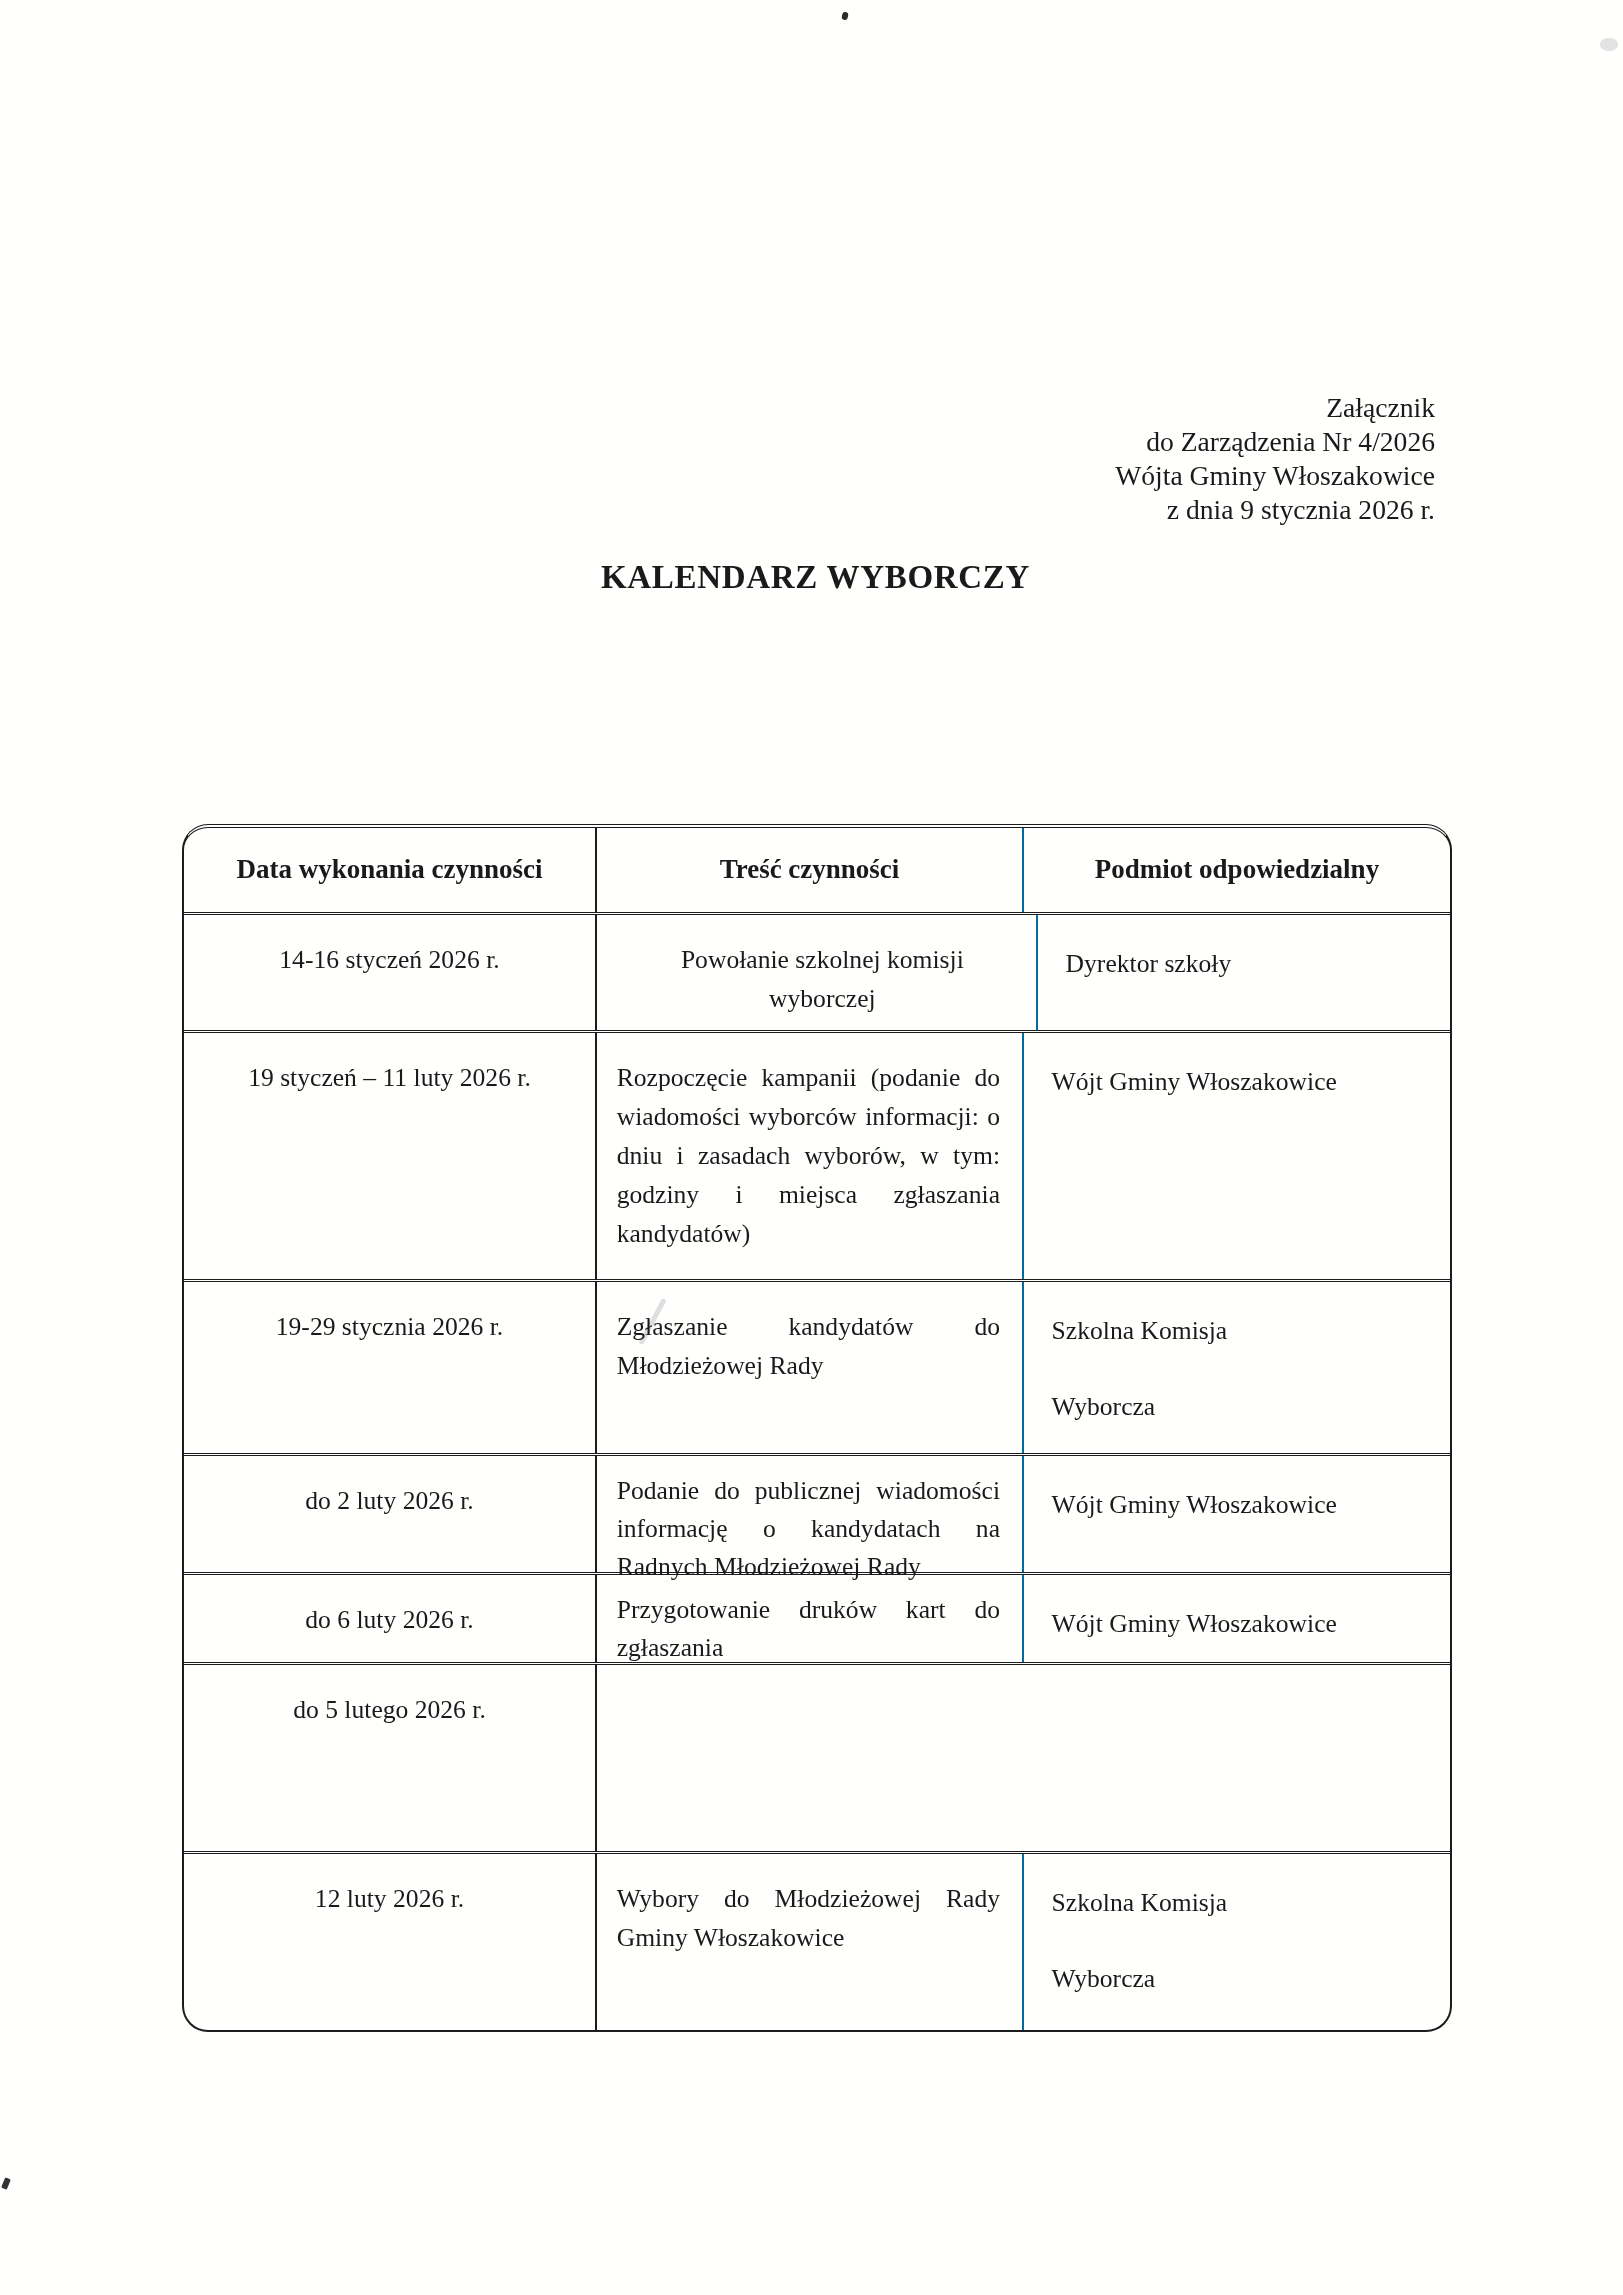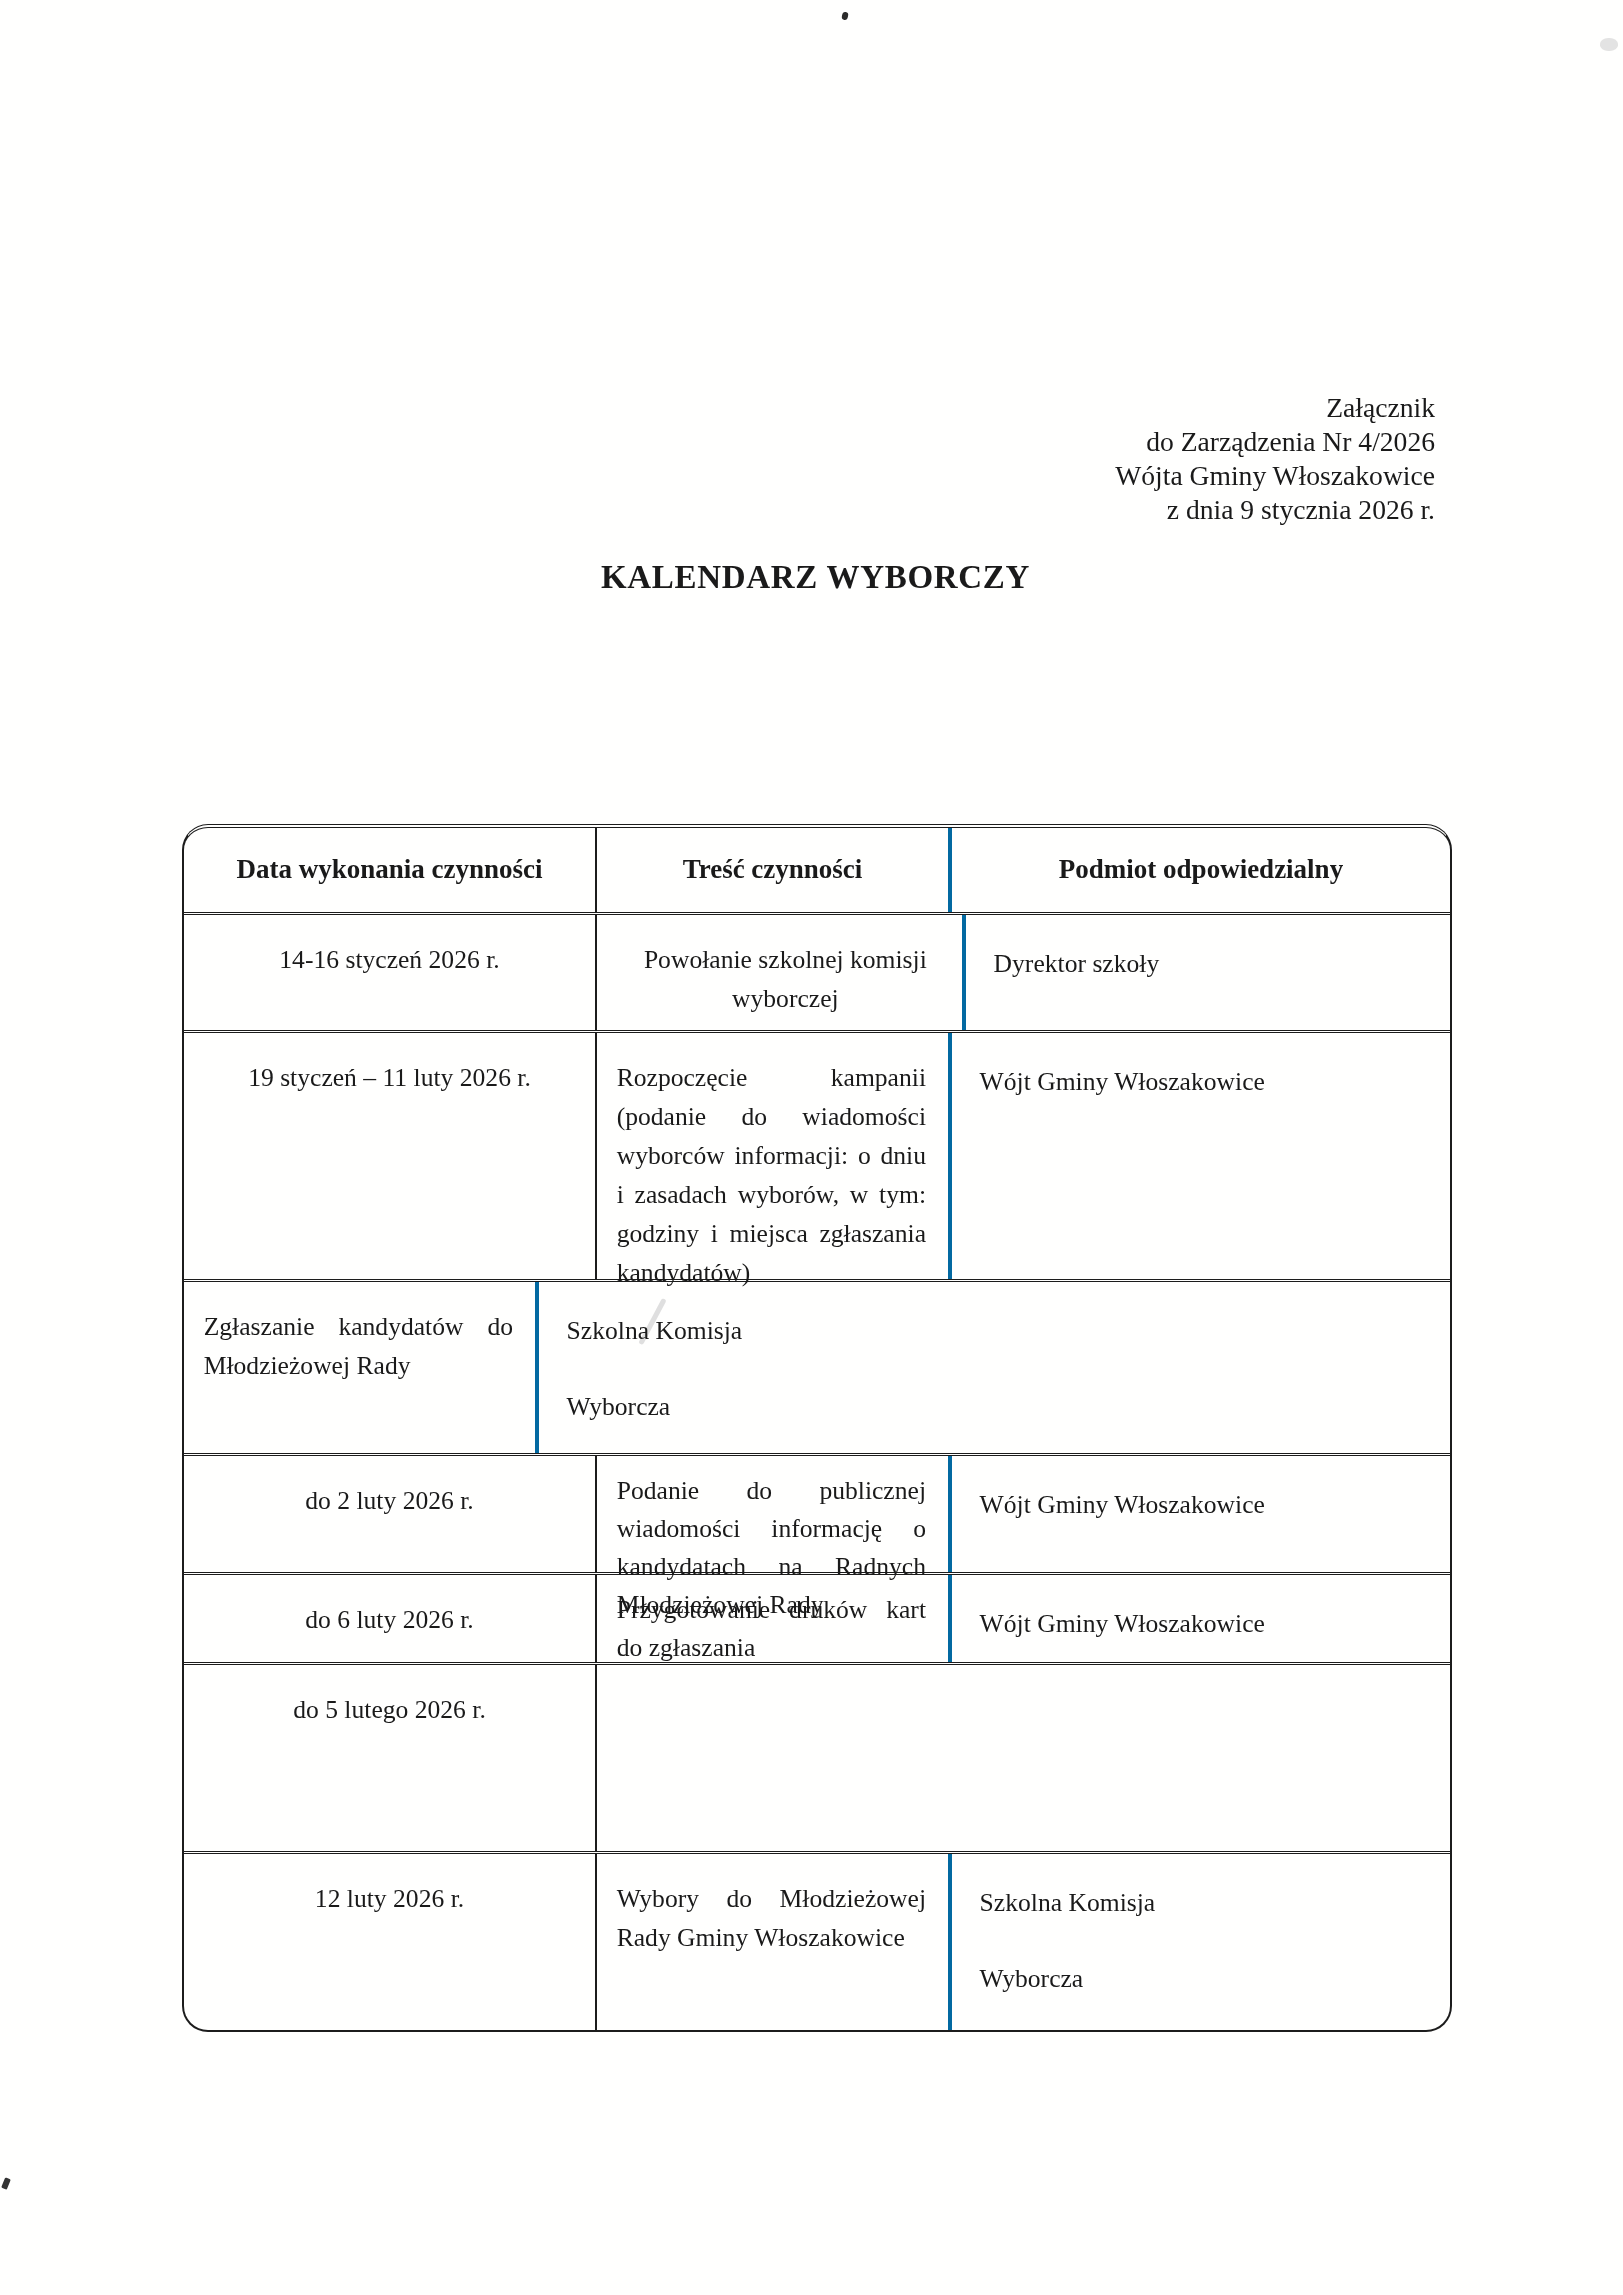--- a/index.html
+++ b/index.html
@@ -38,21 +38,21 @@
     border-bottom:2.6px solid #1c1c1c;
     box-sizing:border-box;
     background:transparent;
     border-radius:26px;
   }
   .trow{display:flex;border-bottom:3.9px double #1c1c1c;box-sizing:border-box;}
   .trow:last-child{border-bottom:none;}
   .cell{box-sizing:border-box;overflow:visible;}
   .c1{width:413px;border-right:2px solid #1c1c1c;text-align:center;
       font-size:25.6px;padding:30px 11.8px 0 11.8px;}
-  .c2{width:355px;border-right:4px solid #0369a1;
+  .c2{width:427px;border-right:2px solid #0369a1;
       font-size:25.6px;line-height:39px;text-align:justify;text-align-last:left;
       padding:25px 22px 0 19.7px;}
   .c2.center{text-align:center;text-align-last:center;margin-left:14px;}
   .c2.tight{padding-top:15.8px;line-height:38px;}
   .c3{flex:1;font-size:25.6px;line-height:39px;padding:29px 15.8px 0 27.6px;}
   .c3 .second{margin-top:37px;}
 
   .thead .cell{display:flex;align-items:center;justify-content:center;
       font-weight:bold;font-size:27px;padding:0 6.6px;text-align:center;line-height:31.5px;}
 
@@ -100,20 +100,21 @@
 
     <div class="trow" style="height:249px">
       <div class="cell c1">19 styczeń – 11 luty 2026 r.</div>
       <div class="cell c2">Rozpoczęcie kampanii (podanie do wiadomości wyborców informacji: o dniu i zasadach wyborów, w tym: godziny i miejsca zgłaszania kandydatów)</div>
       <div class="cell c3">
         <div>Wójt Gminy Włoszakowice</div>
       </div>
     </div>
 
     <div class="trow" style="height:174px">
+      <div class="cell c1">19-29 stycznia 2026 r.</div>
       <div class="cell c2">Zgłaszanie kandydatów do Młodzieżowej Rady</div>
       <div class="cell c3">
         <div>Szkolna Komisja</div>
         <div class="second">Wyborcza</div>
       </div>
     </div>
 
     <div class="trow" style="height:119px">
       <div class="cell c1">do 2 luty 2026 r.</div>
       <div class="cell c2 tight">Podanie do publicznej wiadomości informację o kandydatach na Radnych Młodzieżowej Rady</div>

